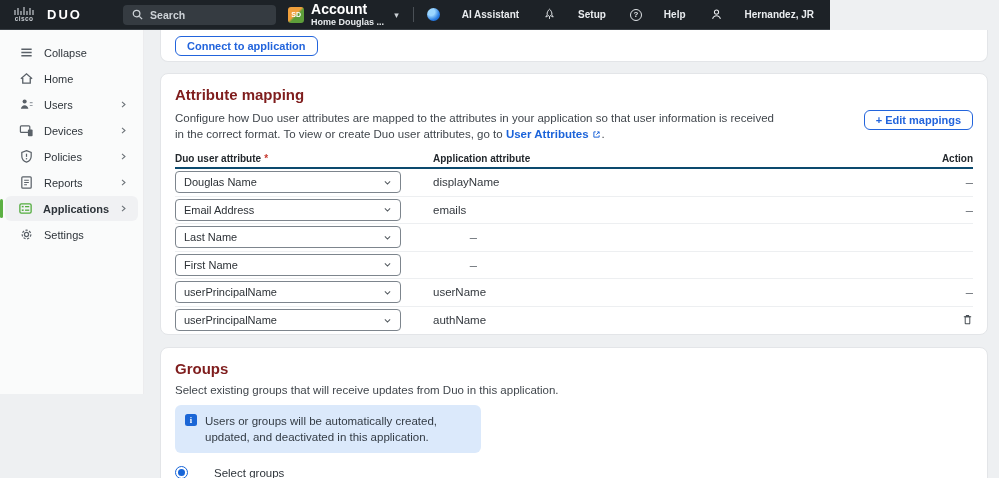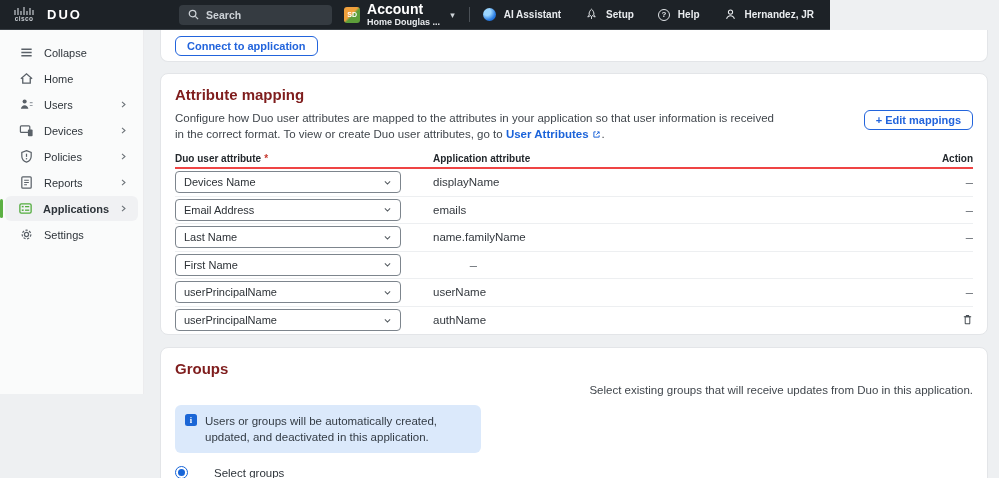--- a/index.html
+++ b/index.html
@@ -31,21 +31,21 @@
     width:16px; height:16px; border-radius:3px;
     background:linear-gradient(135deg,#f0a03c 45%,#5d9e3a 55%);
     color:#fff; font-size:7px; font-weight:bold; display:flex; align-items:center; justify-content:center;
   }
   .acct-labels { line-height:1.15; }
   .acct-top { color:#ffffff; font-size:14px; font-weight:bold; }
   .acct-name { color:#e8ebee; font-size:9px; font-weight:bold; }
   .acct-chevron { color:#cdd2d7; font-size:9px; margin-left:3px; }
   .top-divider { width:1px; height:15px; background:#4a5056; margin:0 13px 0 14px; }
   .topnav { display:flex; align-items:center; gap:24px; margin-right:16px; }
-  .topnav-item { display:flex; align-items:center; gap:8px; color:#e9ecef; font-size:10px; font-weight:600; cursor:pointer; }
+  .topnav-item { display:flex; align-items:center; gap:22px; color:#e9ecef; font-size:10px; font-weight:600; cursor:pointer; }
   .ai-orb { width:13px; height:13px; border-radius:50%;
     background:radial-gradient(circle at 32% 30%, #9bd6ff 0 28%, #2a7de2 65%, #0f55c0 100%); }
   .q-circle { width:12px; height:12px; border:1.2px solid #dfe3e6; border-radius:50%;
     display:flex; align-items:center; justify-content:center; font-size:8px; color:#dfe3e6; font-weight:bold; }
   
   .sidebar {
     position:absolute; top:30px; left:0; width:144px; height:364px;
     background:#fafbfb; border-right:1px solid #ececee; padding-top:10px;
   }
   .side-item {
@@ -74,34 +74,34 @@
   .desc-row { display:flex; justify-content:space-between; align-items:flex-start; }
   .desc { width:600px; font-size:11.5px; line-height:1.4; color:#40464c; }
   .link { color:#1b63d9; font-weight:bold; text-decoration:none; cursor:pointer; }
   .ext-icon { display:inline-block; vertical-align:-1px; margin:0 1px 0 3px; }
   
   .tbl { margin-top:10px; }
   .trow { display:flex; align-items:center; }
   .col1 { width:258px; }
   .col2 { flex:1; font-size:11.5px; color:#33383e; }
   .col3 { width:44px; text-align:right; }
-  .thead { height:16px; font-size:10px; font-weight:bold; color:#23282d; border-bottom:2px solid #ef4444; padding-bottom:3px; }
+  .thead { height:16px; font-size:10px; font-weight:bold; color:#23282d; border-bottom:2px solid #0c4a6e; padding-bottom:3px; }
   .req { color:#c7392f; margin-left:3px; }
   .drow { height:27.5px; border-bottom:1px solid #edeff1; }
   .drow:last-child { border-bottom:none; }
   .fake-select {
     width:226px; height:22px; border:1px solid #7d858d; border-radius:4px; background:#fff;
     display:flex; align-items:center; justify-content:space-between; padding:0 8px;
     font-size:11px; color:#2c3136; cursor:pointer;
   }
   .dash { color:#6a7076; font-size:13px; line-height:1; }
   .trash { cursor:pointer; display:inline-flex; }
   
   .card-groups { padding:12px 14px; height:210px; }
-  .groups-desc { font-size:11.5px; color:#40464c; margin:5px 0 9px 0;text-align:right; }
+  .groups-desc { font-size:11.5px; color:#40464c; margin:5px 0 9px 0; }
   .alert {
     width:306px; background:#dbe9fb; border-radius:6px; padding:8px 10px;
     display:flex; gap:8px; align-items:flex-start;
   }
   .info-icon {
     flex:0 0 auto; width:12px; height:12px; margin-top:1px; background:#1b66d6; border-radius:2.5px;
     color:#fff; font-size:8.5px; font-weight:bold; display:flex; align-items:center; justify-content:center;
     font-family:"Liberation Serif", serif;
   }
   .alert-text { font-size:11.5px; line-height:1.4; color:#333b44; font-weight:500; width:268px; }
@@ -301,21 +301,21 @@
     <div class="tbl">
       <div class="trow thead">
         <div class="col1"><span>Duo user attribute</span><span class="req">*</span></div>
         <div class="col2" style="font-size:10px;font-weight:bold;color:#23282d;">Application attribute</div>
         <div class="col3">Action</div>
       </div>
 
       <div class="trow drow">
         <div class="col1">
             <div class="fake-select">
-              <span>Devices Name</span>
+              <span>Douglas Name</span>
               <svg width="9" height="9" viewBox="0 0 12 12">
                 <path d="M2.5 4.5 6 8l3.5-3.5" fill="none" stroke="#555b61" stroke-width="1.4"></path>
               </svg>
             </div>
           </div>
         <div class="col2">displayName</div>
         <div class="col3"><span class="dash">–</span></div>
       </div>
       <div class="trow drow">
         <div class="col1">
@@ -331,21 +331,20 @@
       </div>
       <div class="trow drow">
         <div class="col1">
             <div class="fake-select">
               <span>Last Name</span>
               <svg width="9" height="9" viewBox="0 0 12 12">
                 <path d="M2.5 4.5 6 8l3.5-3.5" fill="none" stroke="#555b61" stroke-width="1.4"></path>
               </svg>
             </div>
           </div>
-        <div class="col2">name.familyName</div>
         <div class="col3"><span class="dash">–</span></div>
       </div>
       <div class="trow drow">
         <div class="col1">
             <div class="fake-select">
               <span>First Name</span>
               <svg width="9" height="9" viewBox="0 0 12 12">
                 <path d="M2.5 4.5 6 8l3.5-3.5" fill="none" stroke="#555b61" stroke-width="1.4"></path>
               </svg>
             </div>

